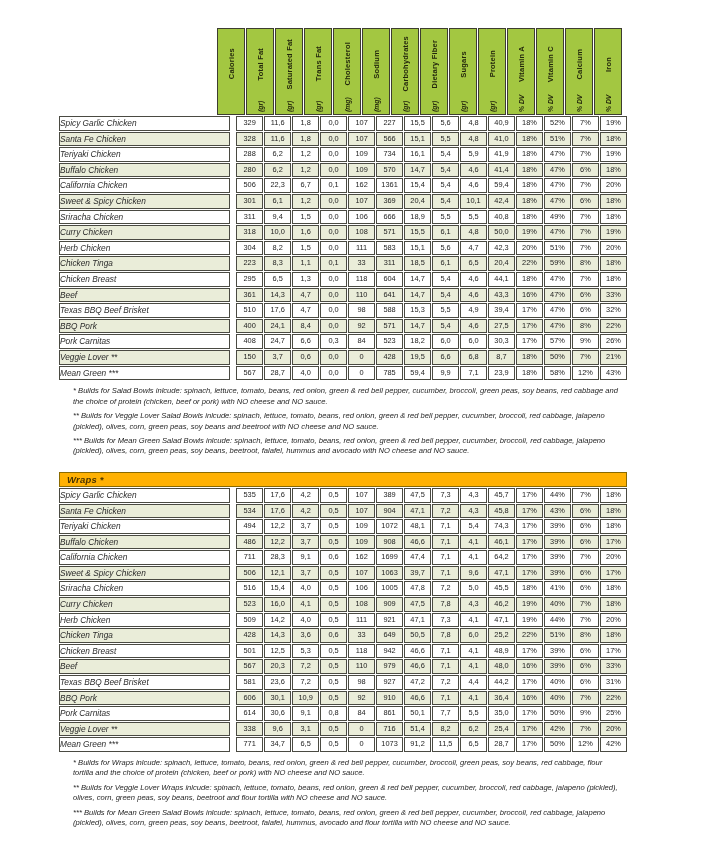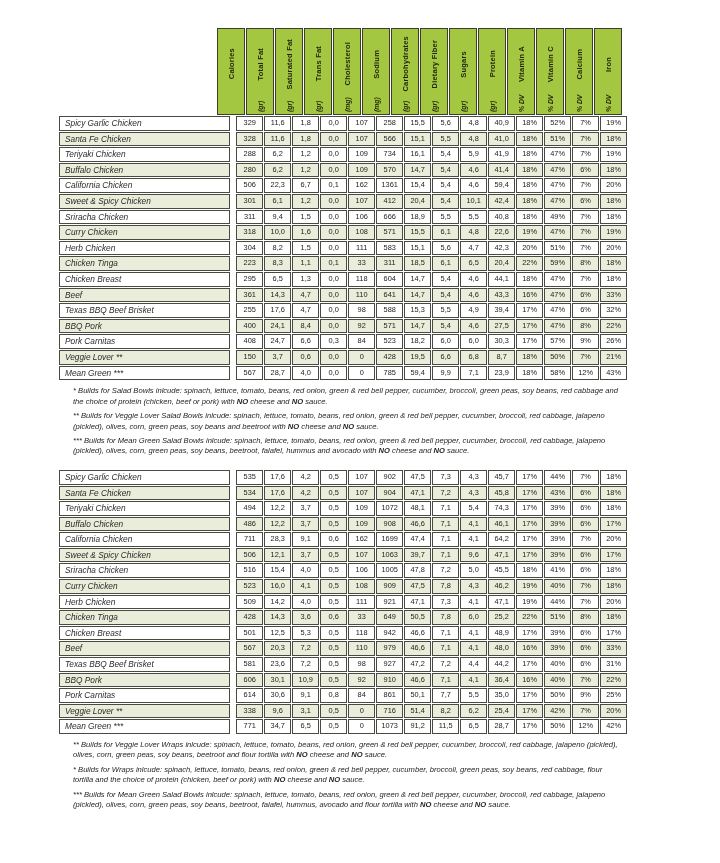--- a/index.html
+++ b/index.html
@@ -30,37 +30,37 @@
   
   .section{margin-top:0;}
   .secbar{
     margin-top:3px;height:15px;background:#ffb103;border:1px solid #8a6a00;
     color:#4a3500;font-weight:bold;font-style:italic;font-size:9.5px;line-height:13px;
     padding-left:7px;letter-spacing:.2px;
   }
   .row{display:flex;margin-top:1px;height:14.6px;}
   .namecell{
     width:178px;margin-right:6px;border:1px solid #4a4a42;background:#ffffff;
-    font-style:italic;font-size:8.3px;line-height:12.6px;color:#2b2b2b;padding-left:5px;
+    font-style:italic;font-size:8.3px;line-height:12.6px;color:#2b2b2b;
     white-space:nowrap;overflow:hidden;
   }
   .vcell{
     width:28px;margin-right:1px;border:1px solid #4a4a42;background:#ffffff;
     font-size:7.4px;line-height:12.6px;color:#222222;text-align:center;white-space:nowrap;overflow:hidden;
   }
   .vcell:last-child{margin-right:0;}
   .row.alt .namecell,.row.alt .vcell{background:#eaedd9;}
 
   
   .footnotes{padding:6px 4px 8px 14px;}
   .fn{
     font-style:italic;font-size:7.6px;line-height:1.38;color:#1f1f1f;
     margin-bottom:4px;max-width:545px;
   }
-  .fn .b{font-weight:bold;}
+  .fn .b{font-weight:normal;}
 </style>
 </head>
 <body>
 
 <div class="sheet">
   <div class="header-row" id="header-row">
       <div class="hcell">
         <div class="hlabel">Calories</div>
         <div class="hunit"></div>
       </div>
@@ -119,21 +119,21 @@
     </div>
   <div id="sections">
       <div class="section">
         <div class="row">
           <div class="namecell">Spicy Garlic Chicken</div>
           <div class="vcell">329</div>
           <div class="vcell">11,6</div>
           <div class="vcell">1,8</div>
           <div class="vcell">0,0</div>
           <div class="vcell">107</div>
-          <div class="vcell">258</div>
+          <div class="vcell">227</div>
           <div class="vcell">15,5</div>
           <div class="vcell">5,6</div>
           <div class="vcell">4,8</div>
           <div class="vcell">40,9</div>
           <div class="vcell">18%</div>
           <div class="vcell">52%</div>
           <div class="vcell">7%</div>
           <div class="vcell">19%</div>
         </div>
         <div class="row alt">
@@ -204,21 +204,21 @@
           <div class="vcell">7%</div>
           <div class="vcell">20%</div>
         </div>
         <div class="row alt">
           <div class="namecell">Sweet &amp; Spicy Chicken</div>
           <div class="vcell">301</div>
           <div class="vcell">6,1</div>
           <div class="vcell">1,2</div>
           <div class="vcell">0,0</div>
           <div class="vcell">107</div>
-          <div class="vcell">412</div>
+          <div class="vcell">369</div>
           <div class="vcell">20,4</div>
           <div class="vcell">5,4</div>
           <div class="vcell">10,1</div>
           <div class="vcell">42,4</div>
           <div class="vcell">18%</div>
           <div class="vcell">47%</div>
           <div class="vcell">6%</div>
           <div class="vcell">18%</div>
         </div>
         <div class="row">
@@ -242,21 +242,21 @@
           <div class="namecell">Curry Chicken</div>
           <div class="vcell">318</div>
           <div class="vcell">10,0</div>
           <div class="vcell">1,6</div>
           <div class="vcell">0,0</div>
           <div class="vcell">108</div>
           <div class="vcell">571</div>
           <div class="vcell">15,5</div>
           <div class="vcell">6,1</div>
           <div class="vcell">4,8</div>
-          <div class="vcell">22,6</div>
+          <div class="vcell">50,0</div>
           <div class="vcell">19%</div>
           <div class="vcell">47%</div>
           <div class="vcell">7%</div>
           <div class="vcell">19%</div>
         </div>
         <div class="row">
           <div class="namecell">Herb Chicken</div>
           <div class="vcell">304</div>
           <div class="vcell">8,2</div>
           <div class="vcell">1,5</div>
@@ -318,21 +318,21 @@
           <div class="vcell">5,4</div>
           <div class="vcell">4,6</div>
           <div class="vcell">43,3</div>
           <div class="vcell">16%</div>
           <div class="vcell">47%</div>
           <div class="vcell">6%</div>
           <div class="vcell">33%</div>
         </div>
         <div class="row">
           <div class="namecell">Texas BBQ Beef Brisket</div>
-          <div class="vcell">255</div>
+          <div class="vcell">510</div>
           <div class="vcell">17,6</div>
           <div class="vcell">4,7</div>
           <div class="vcell">0,0</div>
           <div class="vcell">98</div>
           <div class="vcell">588</div>
           <div class="vcell">15,3</div>
           <div class="vcell">5,5</div>
           <div class="vcell">4,9</div>
           <div class="vcell">39,4</div>
           <div class="vcell">17%</div>
@@ -408,28 +408,29 @@
           <div class="vcell">12%</div>
           <div class="vcell">43%</div>
         </div>
         <div class="footnotes">
           <div class="fn"><span>* Builds for Salad Bowls inlcude: spinach, lettuce, tomato, beans, red onion, green &amp; red bell pepper, cucumber, broccoli, green peas, soy beans, red cabbage and the choice of protein (chicken, beef or pork) with </span><span class="b">NO</span><span> cheese and </span><span class="b">NO</span><span> sauce.</span></div>
           <div class="fn"><span>** Builds for Veggie Lover Salad Bowls inlcude: spinach, lettuce, tomato, beans, red onion, green &amp; red bell pepper, cucumber, broccoli, red cabbage, jalapeno (pickled), olives, corn, green peas, soy beans and beetroot with </span><span class="b">NO</span><span> cheese and </span><span class="b">NO</span><span> sauce.</span></div>
           <div class="fn"><span>*** Builds for Mean Green Salad Bowls inlcude: spinach, lettuce, tomato, beans, red onion, green &amp; red bell pepper, cucumber, broccoli, red cabbage, jalapeno (pickled), olives, corn, green peas, soy beans, beetroot, falafel, hummus and avocado with </span><span class="b">NO</span><span> cheese and </span><span class="b">NO</span><span> sauce.</span></div>
         </div>
       </div>
       <div class="section">
+        <div class="secbar">Wraps *</div>
         <div class="row">
           <div class="namecell">Spicy Garlic Chicken</div>
           <div class="vcell">535</div>
           <div class="vcell">17,6</div>
           <div class="vcell">4,2</div>
           <div class="vcell">0,5</div>
           <div class="vcell">107</div>
-          <div class="vcell">902</div>
+          <div class="vcell">389</div>
           <div class="vcell">47,5</div>
           <div class="vcell">7,3</div>
           <div class="vcell">4,3</div>
           <div class="vcell">45,7</div>
           <div class="vcell">17%</div>
           <div class="vcell">44%</div>
           <div class="vcell">7%</div>
           <div class="vcell">18%</div>
         </div>
         <div class="row alt">
@@ -698,19 +699,19 @@
           <div class="vcell">91,2</div>
           <div class="vcell">11,5</div>
           <div class="vcell">6,5</div>
           <div class="vcell">28,7</div>
           <div class="vcell">17%</div>
           <div class="vcell">50%</div>
           <div class="vcell">12%</div>
           <div class="vcell">42%</div>
         </div>
         <div class="footnotes">
+          <div class="fn"><span>* Builds for Wraps inlcude: spinach, lettuce, tomato, beans, red onion, green &amp; red bell pepper, cucumber, broccoli, green peas, soy beans, red cabbage, flour tortilla and the choice of protein (chicken, beef or pork) with </span><span class="b">NO</span><span> cheese and </span><span class="b">NO</span><span> sauce.</span></div>
           <div class="fn"><span>** Builds for Veggie Lover Wraps inlcude: spinach, lettuce, tomato, beans, red onion, green &amp; red bell pepper, cucumber, broccoli, red cabbage, jalapeno (pickled), olives, corn, green peas, soy beans, beetroot and flour tortilla with </span><span class="b">NO</span><span> cheese and </span><span class="b">NO</span><span> sauce.</span></div>
-          <div class="fn"><span>* Builds for Wraps inlcude: spinach, lettuce, tomato, beans, red onion, green &amp; red bell pepper, cucumber, broccoli, green peas, soy beans, red cabbage, flour tortilla and the choice of protein (chicken, beef or pork) with </span><span class="b">NO</span><span> cheese and </span><span class="b">NO</span><span> sauce.</span></div>
           <div class="fn"><span>*** Builds for Mean Green Salad Bowls inlcude: spinach, lettuce, tomato, beans, red onion, green &amp; red bell pepper, cucumber, broccoli, red cabbage, jalapeno (pickled), olives, corn, green peas, soy beans, beetroot, falafel, hummus, avocado and flour tortilla with </span><span class="b">NO</span><span> cheese and </span><span class="b">NO</span><span> sauce.</span></div>
         </div>
       </div>
     </div>
 </div>
 
 </body></html>

